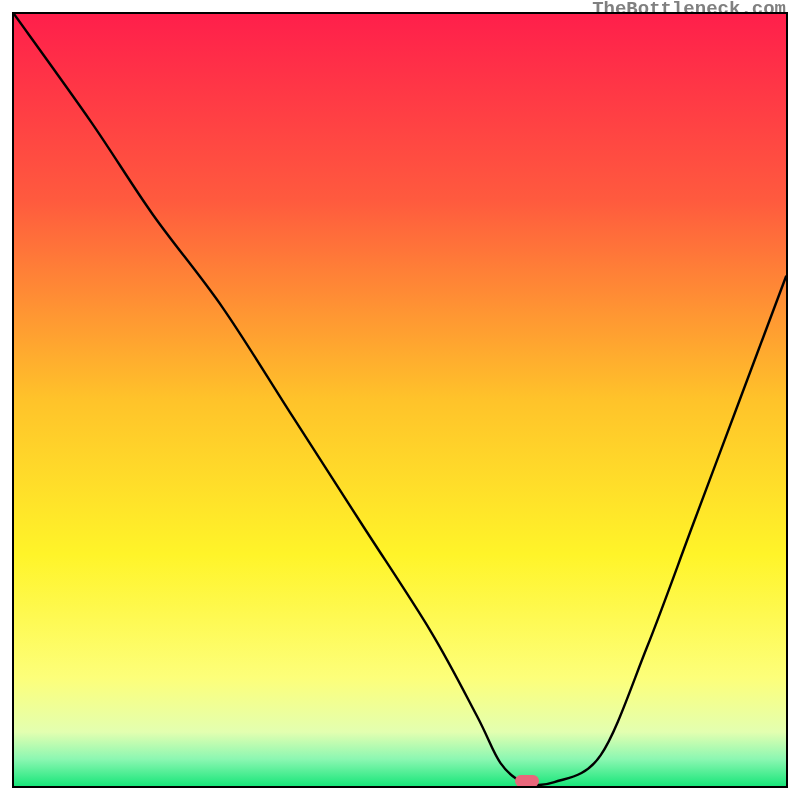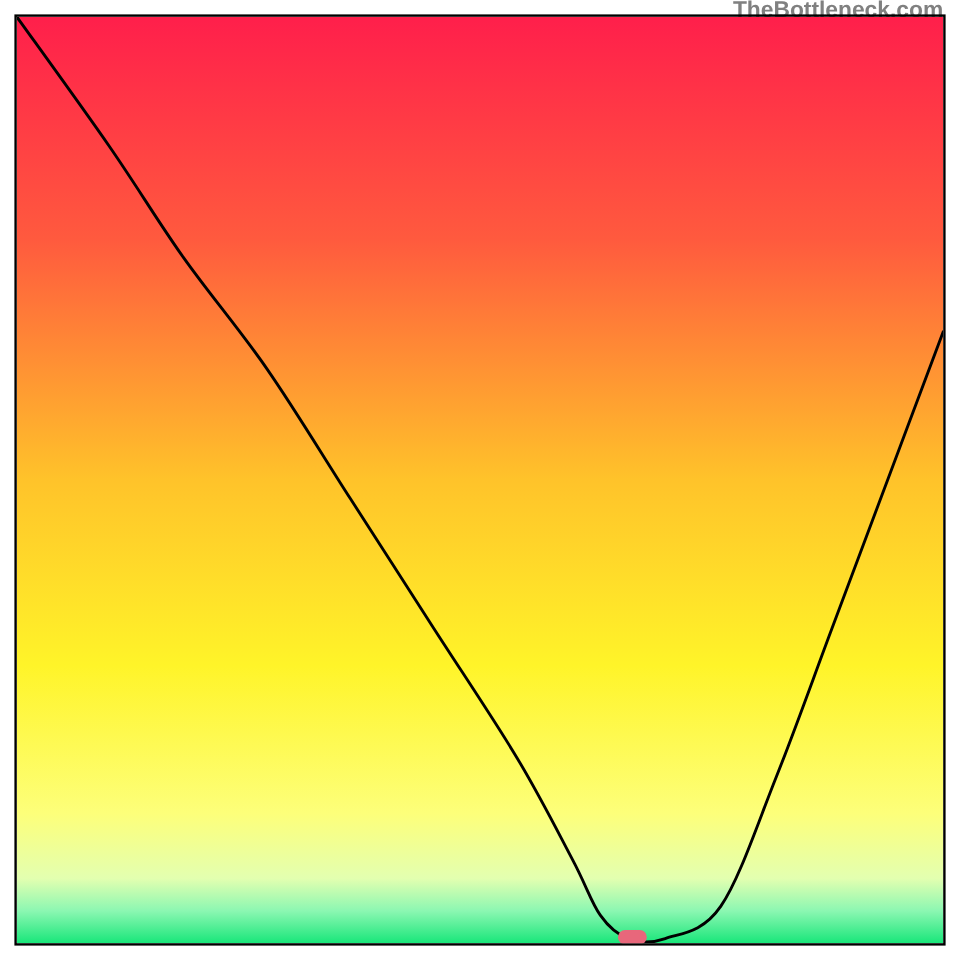--- a/index.html
+++ b/index.html
@@ -8,20 +8,21 @@
     width: 800px;
     height: 800px;
     overflow: hidden;
     background: #ffffff;
     font-family: Arial, Helvetica, sans-serif;
   }
   .chart-container {
     position: relative;
     width: 800px;
     height: 776px;
+    font-family: Liberation Mono, monospace;
   }
   .plot-area {
     position: absolute;
     left: 12px;
     top: 12px;
     width: 776px;
     height: 776px;
     border: 2px solid #000000;
     box-sizing: border-box;
     overflow: hidden;

